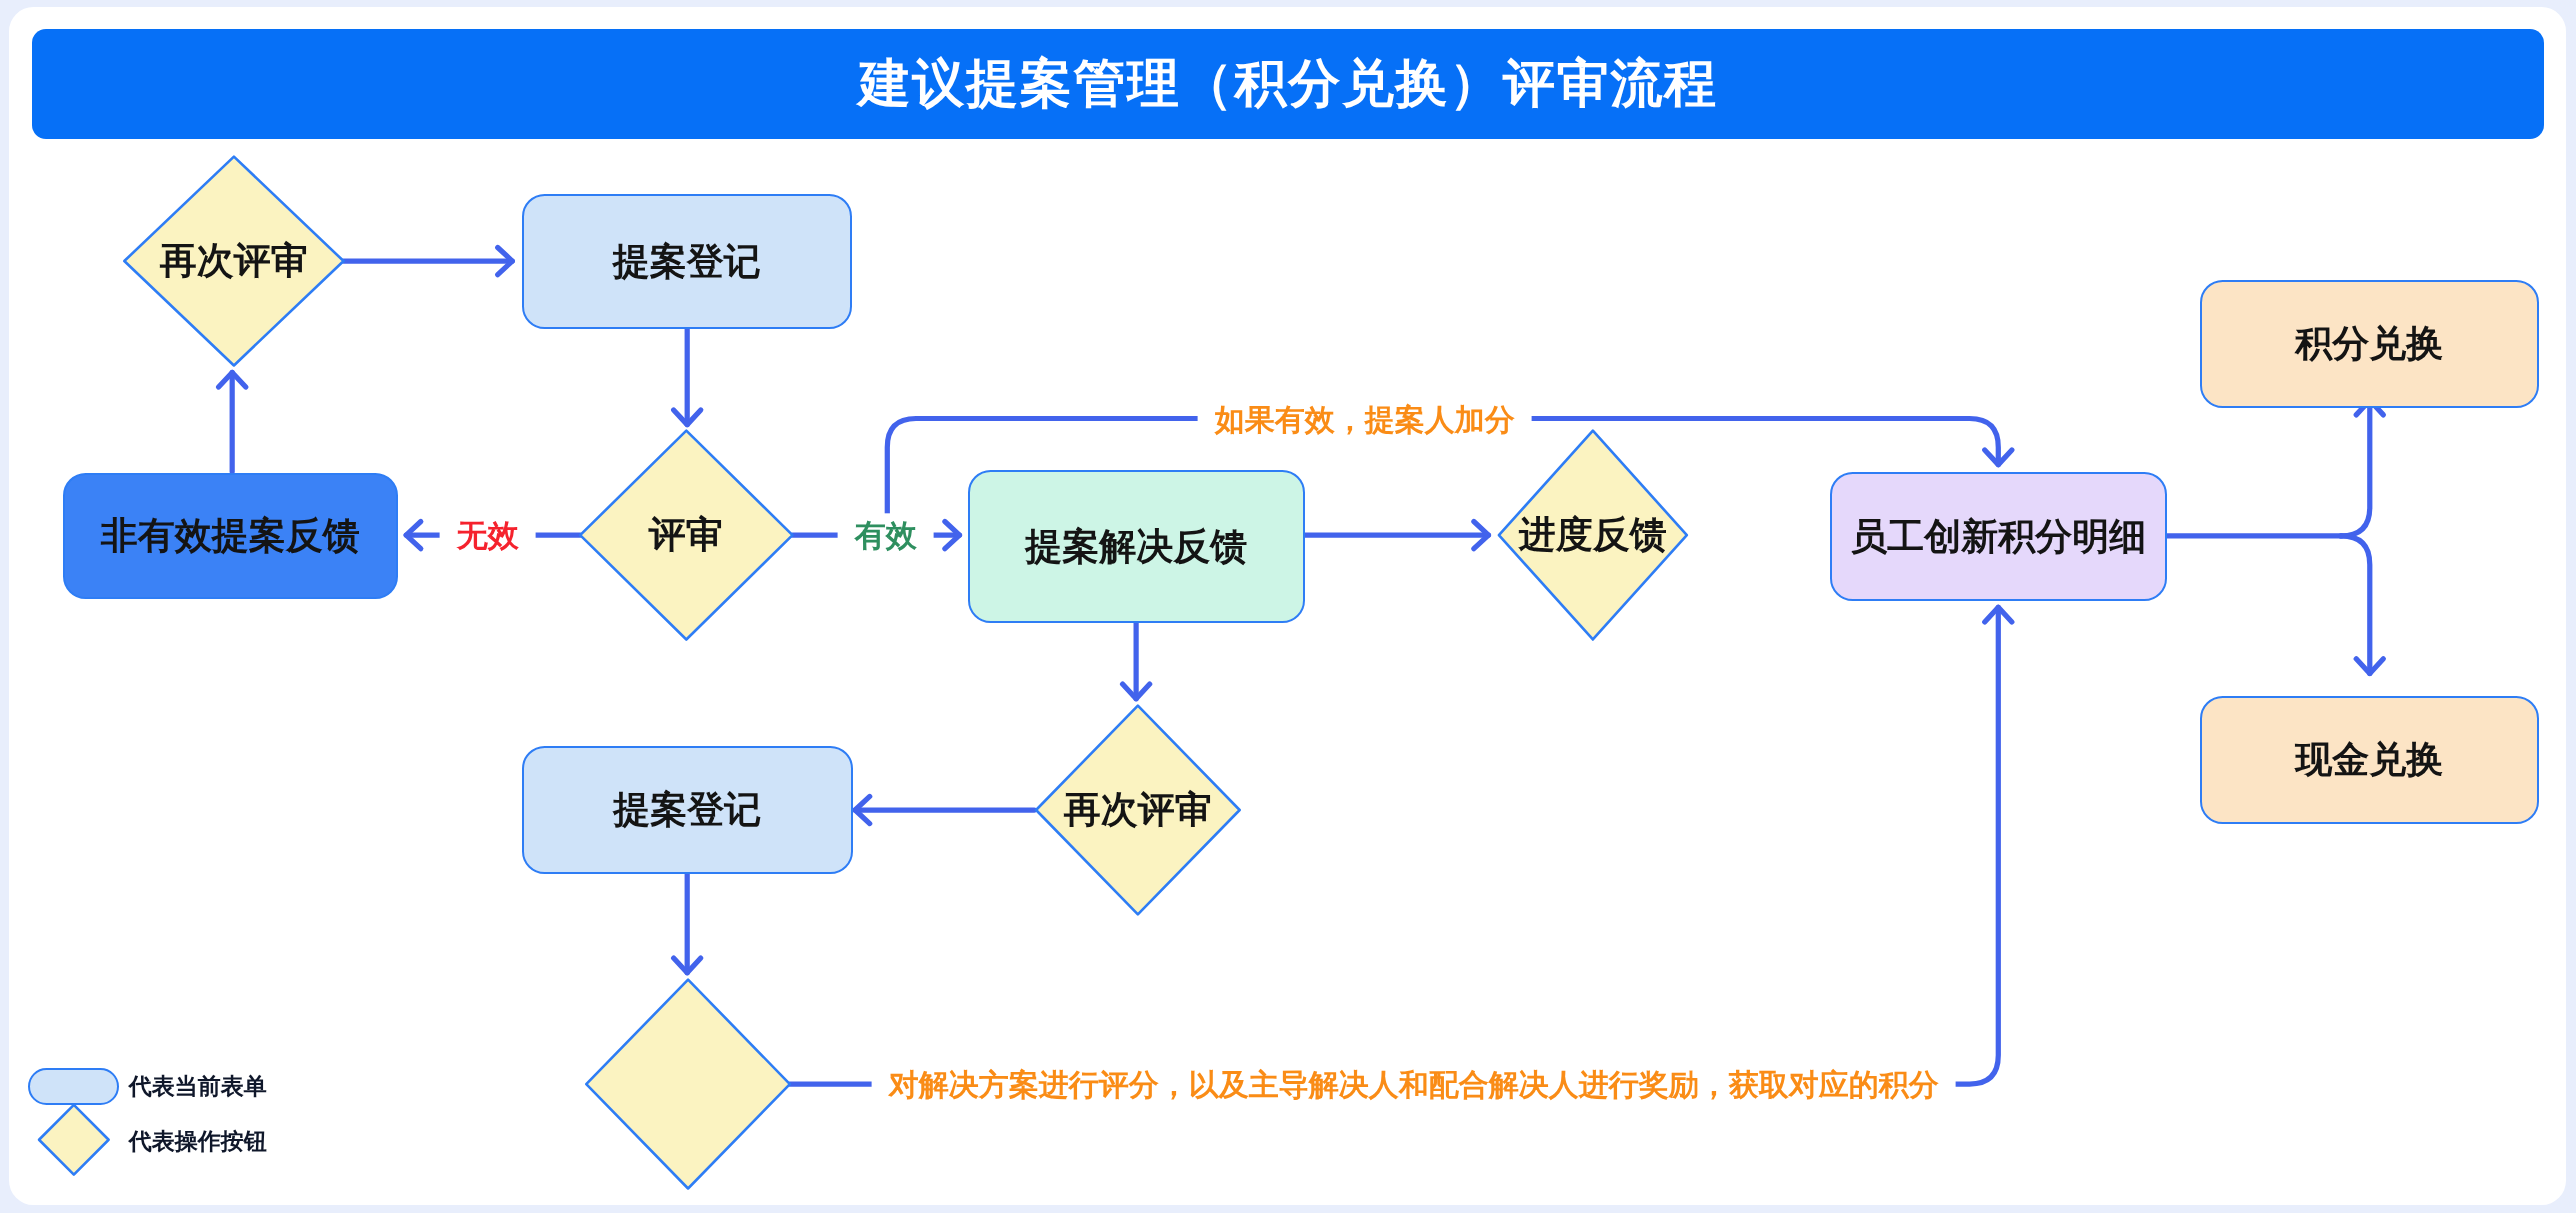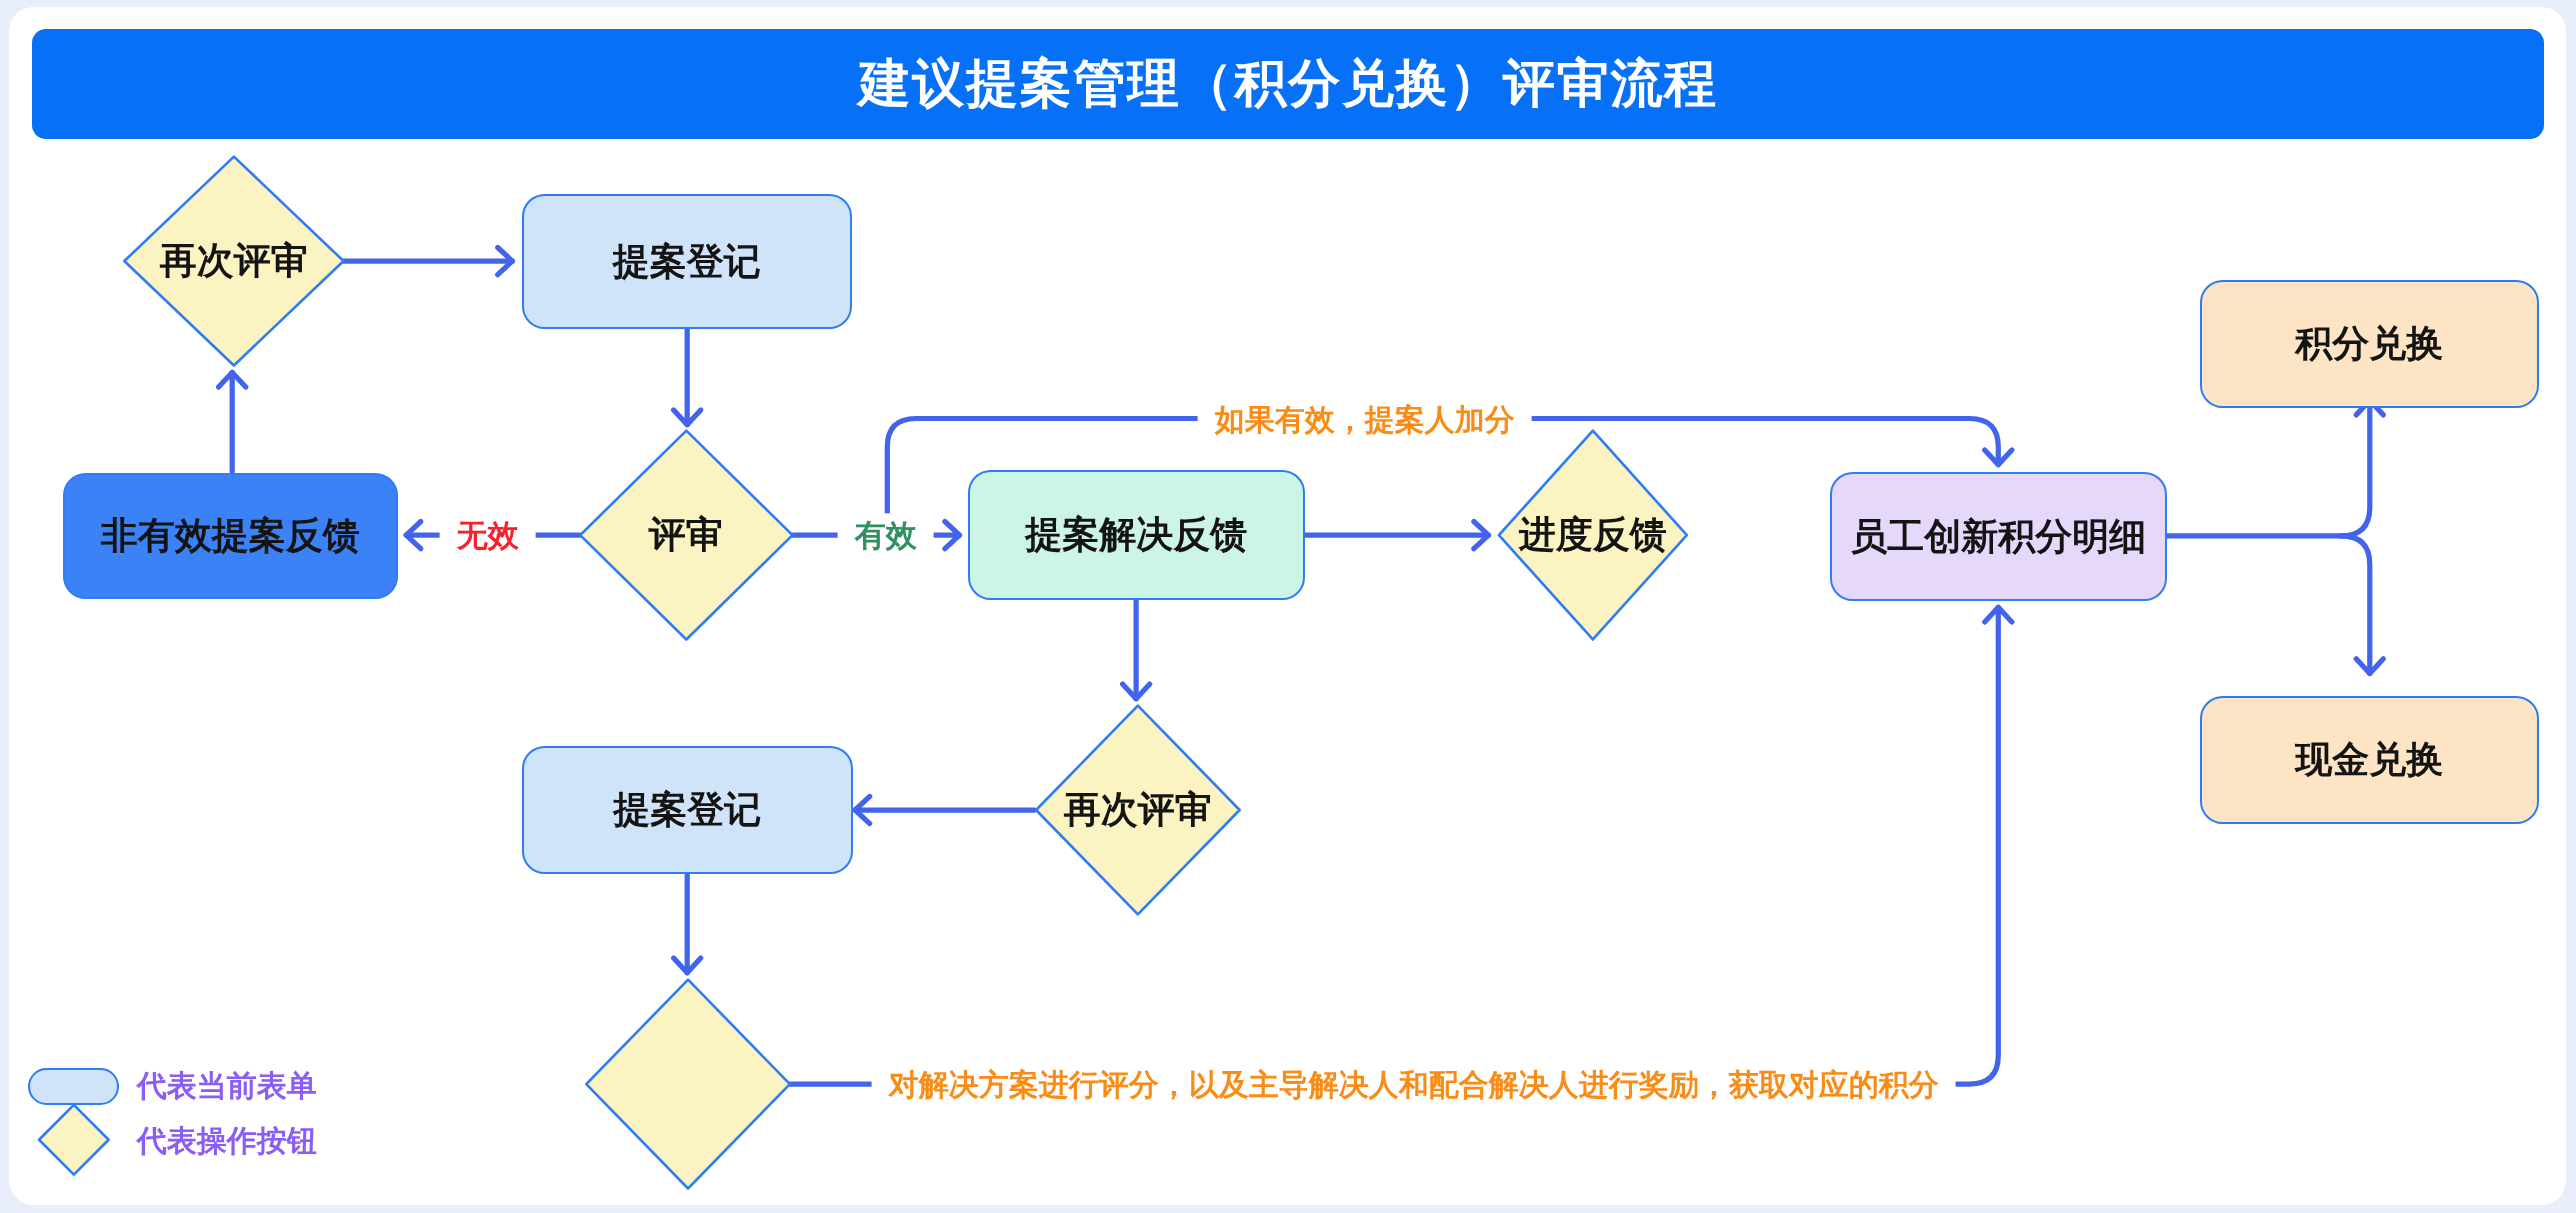--- a/index.html
+++ b/index.html
@@ -44,21 +44,21 @@
   }
   .lbl-red{color:#f5222d;font-size:31px;font-weight:700;}
   .lbl-green{color:#2e8f5f;font-size:31px;font-weight:700;}
   .lbl-orange{color:#fa8c16;}
   .legend-pill{
     position:absolute;left:19px;top:1061px;width:91px;height:37px;
     box-sizing:border-box;border:2.6px solid #2e7df5;border-radius:19px;background:#cfe3f9;
   }
   .legend-text{
     position:absolute;left:120px;transform:translateY(-50%);
-    color:#8b5cf6;font-size:30px;font-weight:700;white-space:nowrap;margin-left:8px;
+    color:#0f172a;font-size:23px;font-weight:700;white-space:nowrap;
   }
 </style>
 </head>
 <body>
 
 <div class="canvas">
   <div class="card">
 
     <div class="header">
       <h1>建议提案管理（积分兑换）评审流程</h1>
@@ -94,21 +94,21 @@
 
       <polygon class="shape-diamond" points="74,1262 114,1302 74,1342 34,1302"></polygon>
     </svg>
 
     <div class="node fill-form" style="left:513px;top:187px;width:330px;height:135px;">
         <span>提案登记</span>
       </div>
     <div class="node fill-invalid" style="left:54px;top:466px;width:335px;height:126px;">
         <span>非有效提案反馈</span>
       </div>
-    <div class="node fill-solution" style="left:959px;top:463px;width:337px;height:130px;">
+    <div class="node fill-solution" style="left:959px;top:463px;width:337px;height:153px;">
         <span>提案解决反馈</span>
       </div>
     <div class="node fill-points" style="left:1821px;top:465px;width:337px;height:129px;">
         <span>员工创新积分明细</span>
       </div>
     <div class="node fill-exchange" style="left:2191px;top:258px;width:339px;height:128px;">
         <span>积分兑换</span>
       </div>
     <div class="node fill-exchange" style="left:2191px;top:674px;width:339px;height:128px;">
         <span>现金兑换</span>

